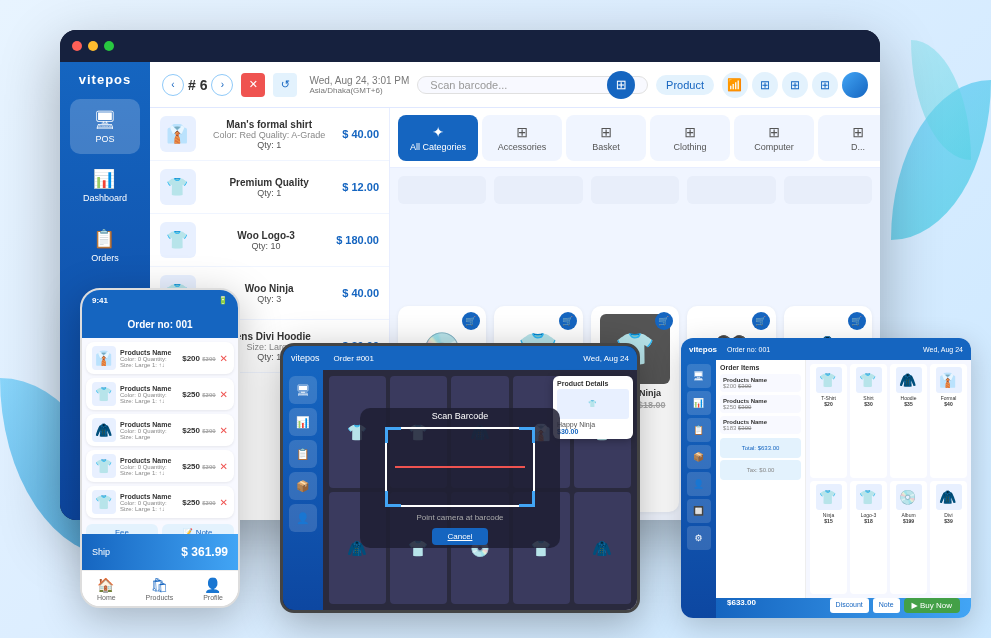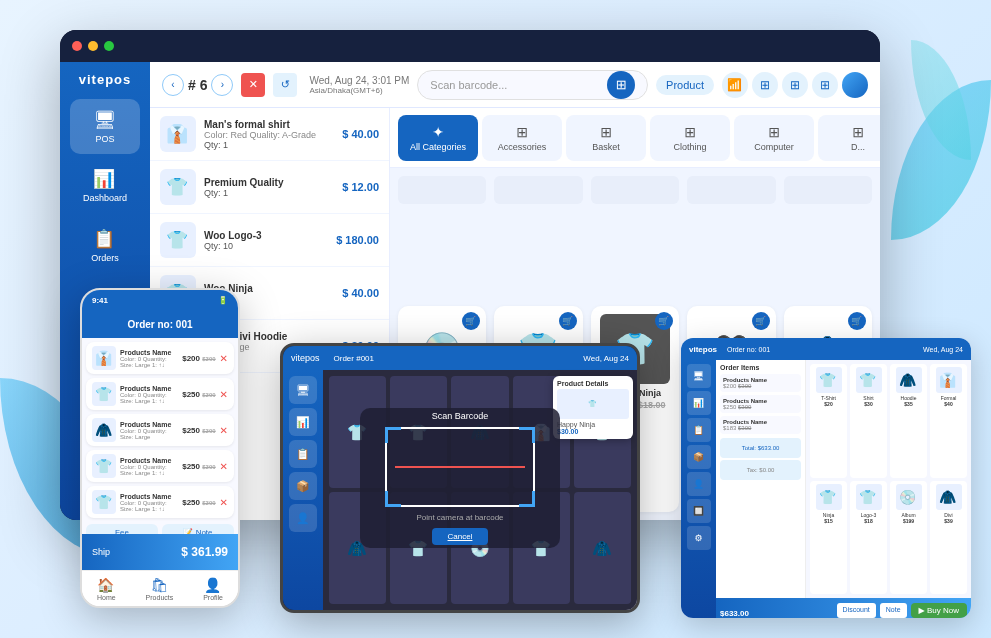--- a/index.html
+++ b/index.html
@@ -209,21 +209,21 @@
     }
 
     .datetime-text {
       font-size: 10px;
       color: #777;
       margin-left: 4px;
     }
 
     .search-bar {
       flex: 1;
-      height: 30px;
+      height: 18px;
       border: 1.5px solid #e0e0e0;
       border-radius: 20px;
       padding: 0 12px;
       font-size: 11px;
       color: #999;
       background: #f8f9ff;
       display: flex;
       align-items: center;
       gap: 6px;
     }
@@ -307,20 +307,21 @@
       border-radius: 6px;
       background: #e8f0ff;
       flex-shrink: 0;
       display: flex;
       align-items: center;
       justify-content: center;
       font-size: 18px;
     }
     .order-item-details {
       flex: 1;
+      text-align: center;
     }
     .order-item-name {
       font-size: 10px;
       font-weight: 600;
       color: #333;
     }
     .order-item-attrs {
       font-size: 9px;
       color: #888;
     }
@@ -798,23 +799,23 @@
       align-items: center;
       justify-content: center;
       font-size: 14px;
       margin-bottom: 2px;
     }
 
     .sec-bottom-bar {
       height: 20px;
       background: linear-gradient(90deg, #1565c0, #42a5f5);
       display: flex;
-      align-items: flex-end;
+      align-items: flex-start;
       justify-content: space-between;
-      padding: 0 4px;
+      padding: 0 11px;
     }
 
     .sec-total-text {
       color: #fff;
       font-size: 8px;
       font-weight: 700;
     }
 
     .sec-pay-btn {
       background: #43a047;

